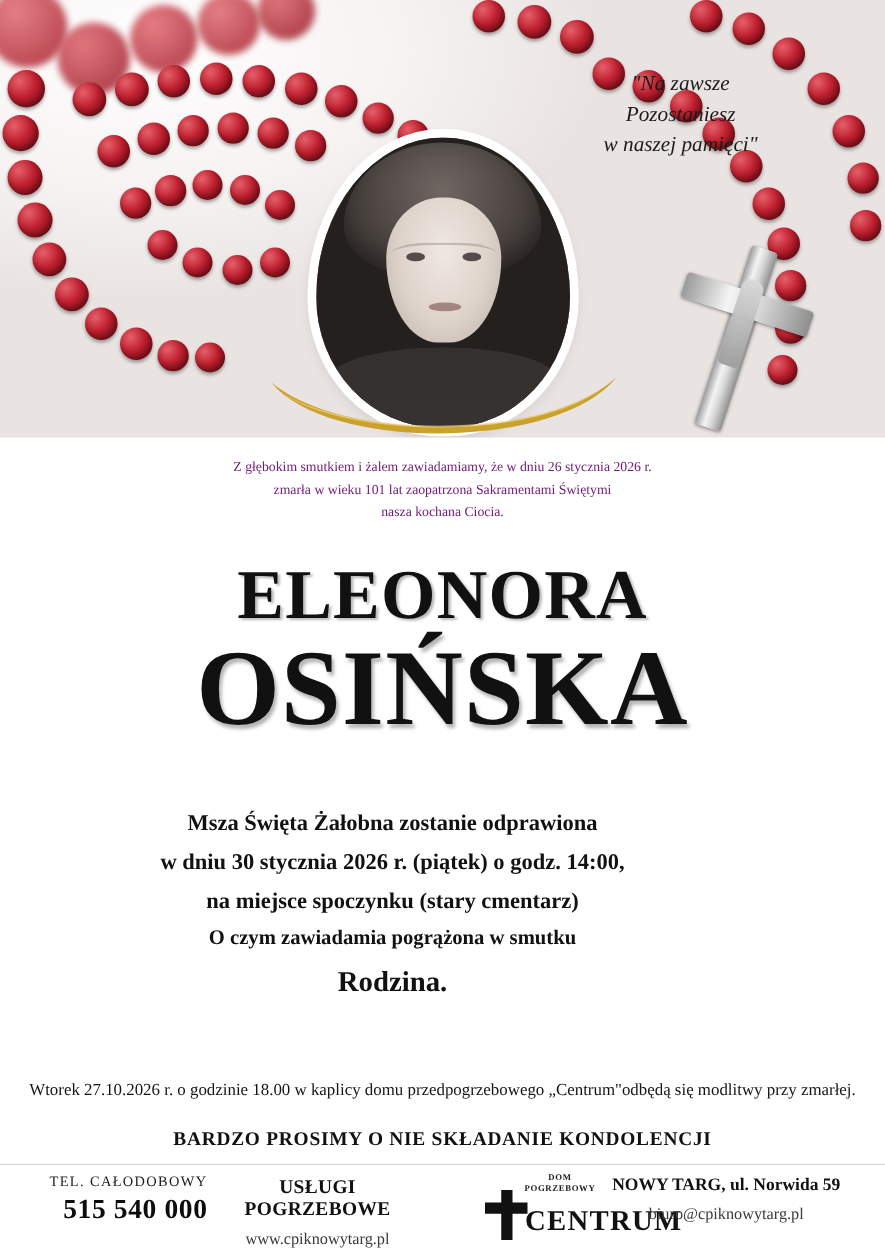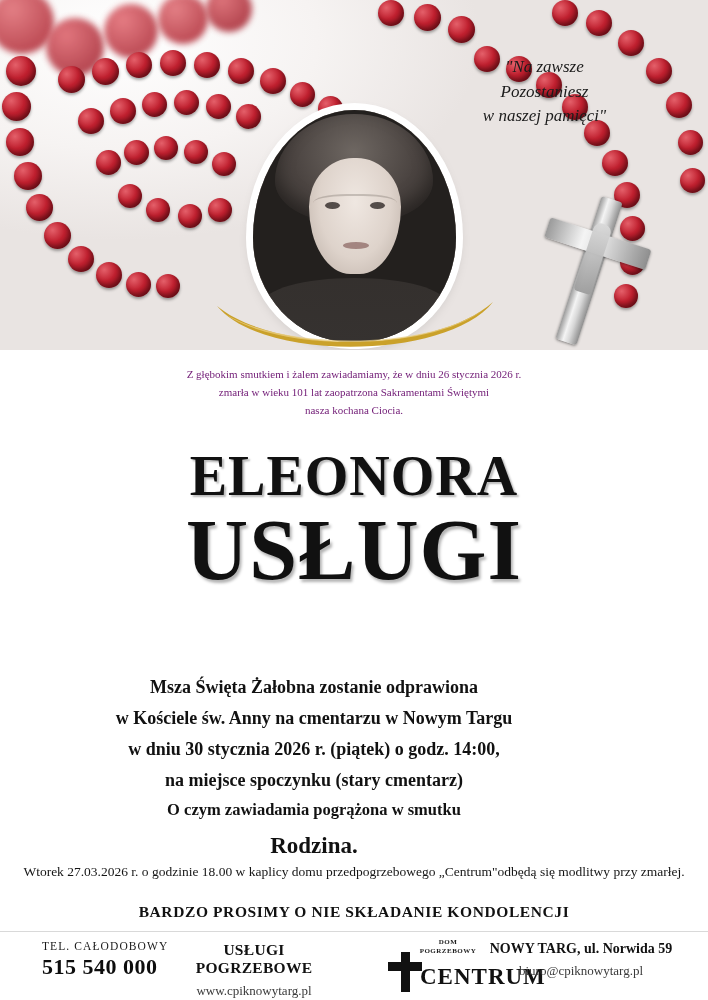--- a/index.html
+++ b/index.html
@@ -213,21 +213,21 @@
     font-size: 25px;
     font-style: italic;
     font-weight: bold;
     color: #141414;
     margin-top: 8px;
   }
 
   .service {
     position: absolute;
     left: 0;
-    top: 672px;
+    top: 643px;
     width: 628px;
     text-align: center;
     font-size: 18px;
     font-weight: bold;
     line-height: 1.72;
     color: #111;
   }
   .service .italic-line {
     font-size: 16.5px;
   }
@@ -261,23 +261,23 @@
   .footer {
     position: absolute;
     left: 0;
     bottom: 0;
     width: 708px;
     height: 68px;
     border-top: 1px solid #d9d9d9;
   }
   .f-left {
     position: absolute;
-    left: 42px;
+    left: 26px;
     top: 8px;
-    text-align: left;
+    text-align: right;
     width: 140px;
   }
   .f-left .lbl {
     font-size: 11.5px;
     letter-spacing: 1.1px;
     color: #1a1a1a;
   }
   .f-left .num {
     font-size: 22px;
     font-weight: bold;
@@ -470,33 +470,32 @@
   </div>
 
   <div class="intro">
     <div>Z głębokim smutkiem i żalem zawiadamiamy, że w dniu 26 stycznia 2026 r.</div>
     <div>zmarła w wieku 101 lat zaopatrzona Sakramentami Świętymi</div>
     <div>nasza kochana Ciocia.</div>
   </div>
 
   <div class="name-block">
     <div class="fname">ELEONORA</div>
-    <div class="lname">USŁUGI</div>
+    <div class="lname">OSIŃSKA</div>
   </div>
 
   <div class="service">
     <div>Msza Święta Żałobna zostanie odprawiona</div>
-    <div>w Kościele św. Anny na cmentarzu w Nowym Targu</div>
     <div>w dniu 30 stycznia 2026 r. (piątek) o godz. 14:00,</div>
     <div>na miejsce spoczynku (stary cmentarz)</div>
     <div class="italic-line">O czym zawiadamia pogrążona w smutku</div>
     <div class="family">Rodzina.</div>
   </div>
 
-  <div class="prayer-note">Wtorek 27.03.2026 r.  o godzinie 18.00 w kaplicy domu przedpogrzebowego „Centrum"odbędą się modlitwy przy zmarłej.</div>
+  <div class="prayer-note">Wtorek 27.10.2026 r.  o godzinie 18.00 w kaplicy domu przedpogrzebowego „Centrum"odbędą się modlitwy przy zmarłej.</div>
 
   <div class="condolences">BARDZO PROSIMY O NIE SKŁADANIE KONDOLENCJI</div>
 
   <div class="footer">
     <div class="f-left">
       <div class="lbl">TEL. CAŁODOBOWY</div>
       <div class="num">515 540 000</div>
     </div>
 
     <div class="f-mid1">

